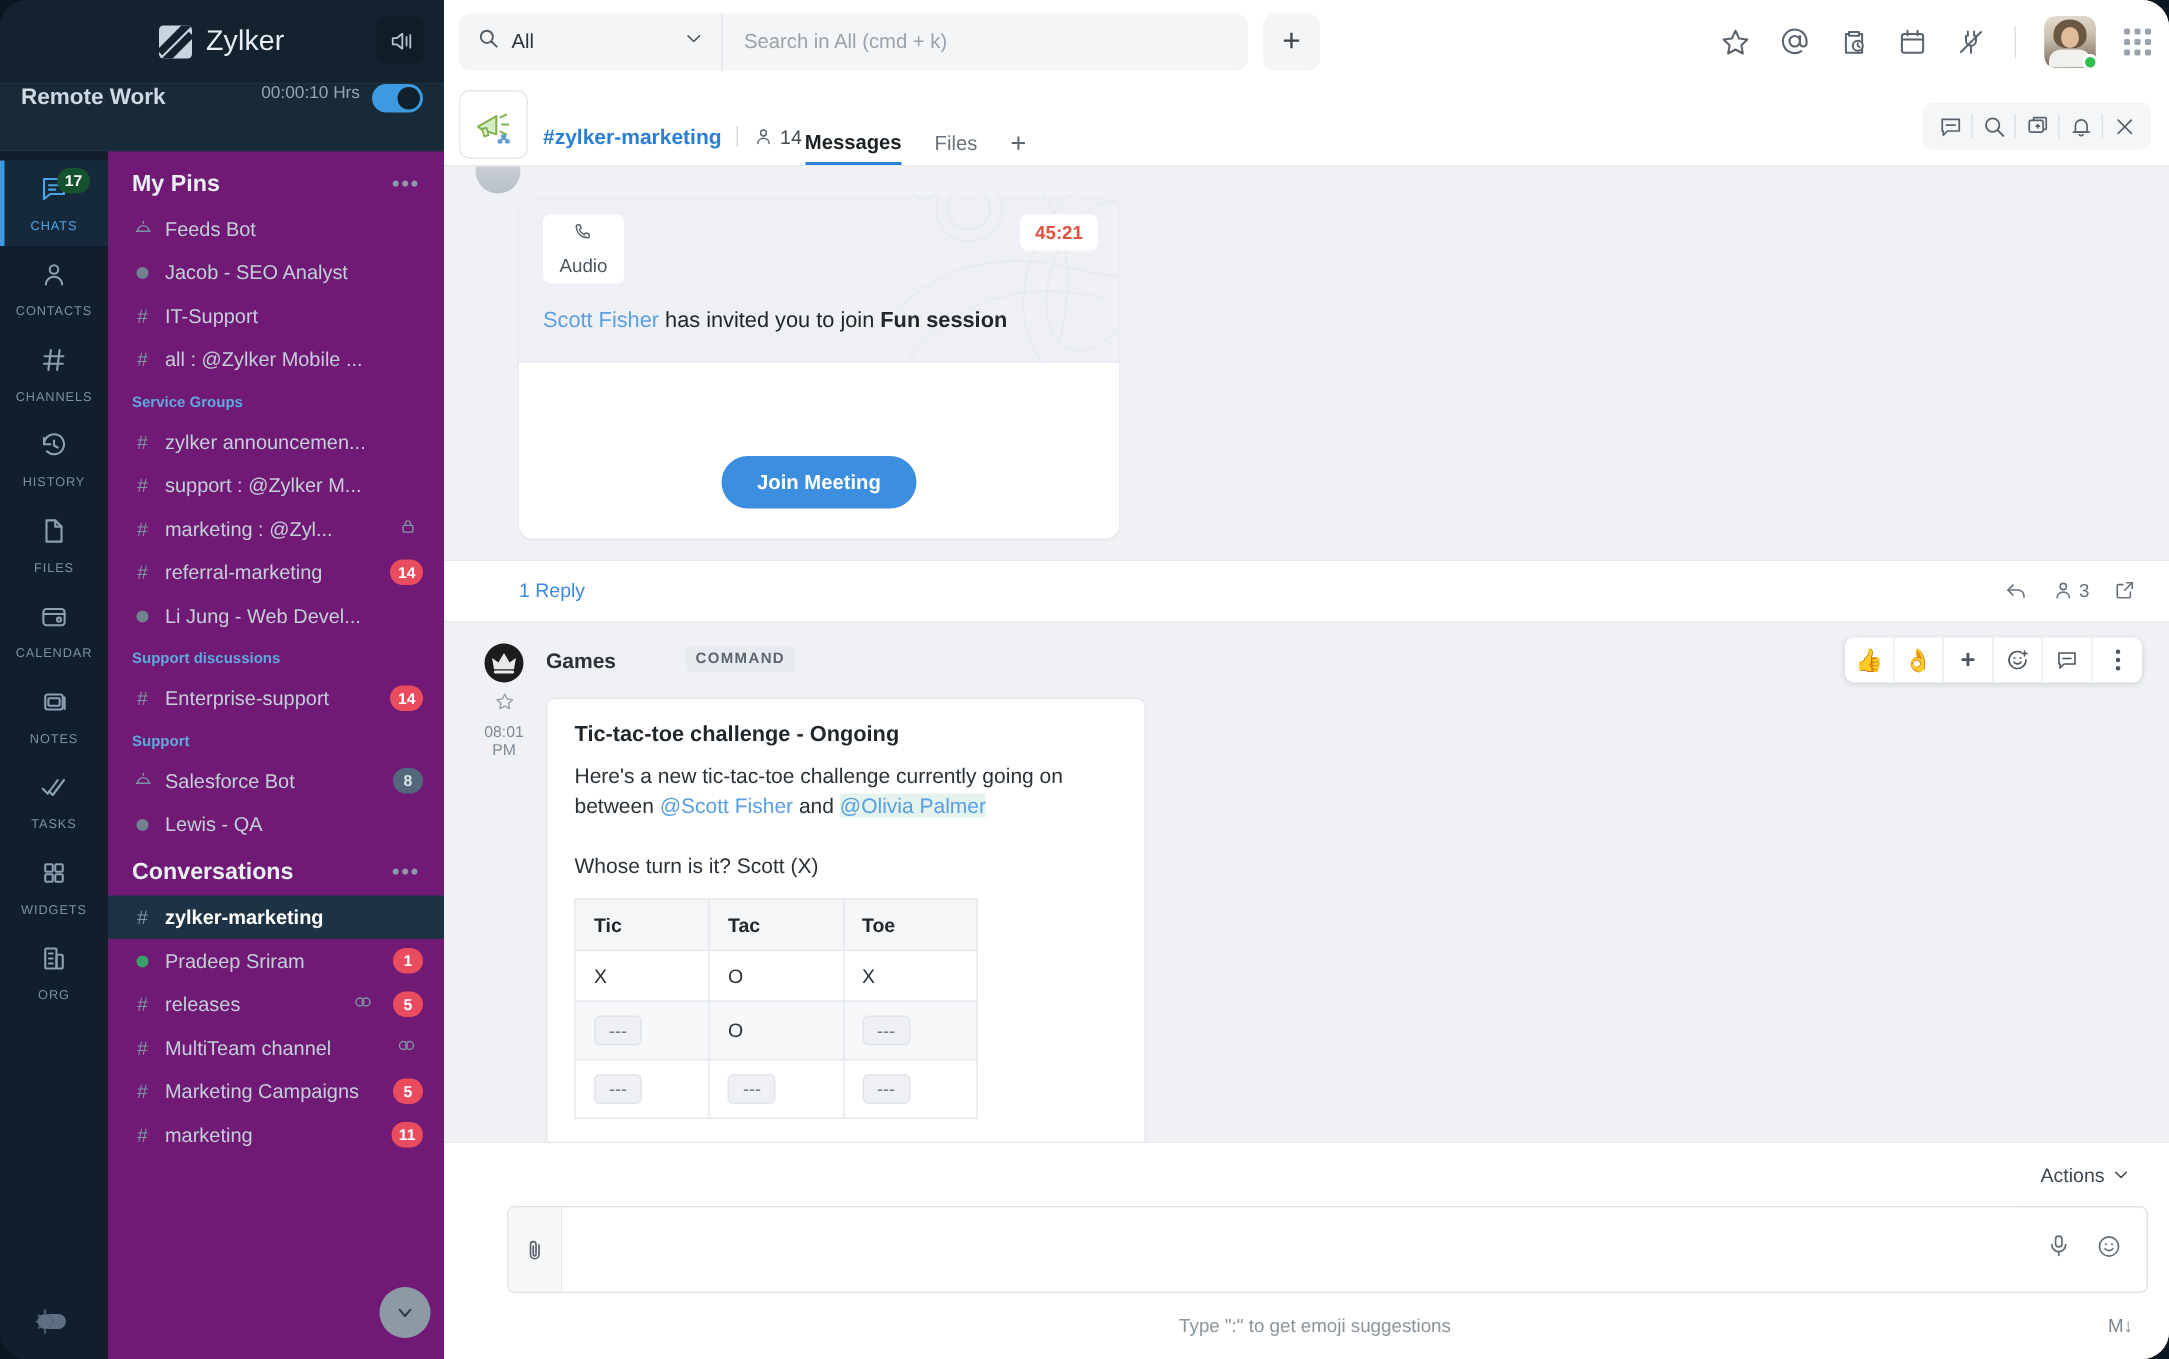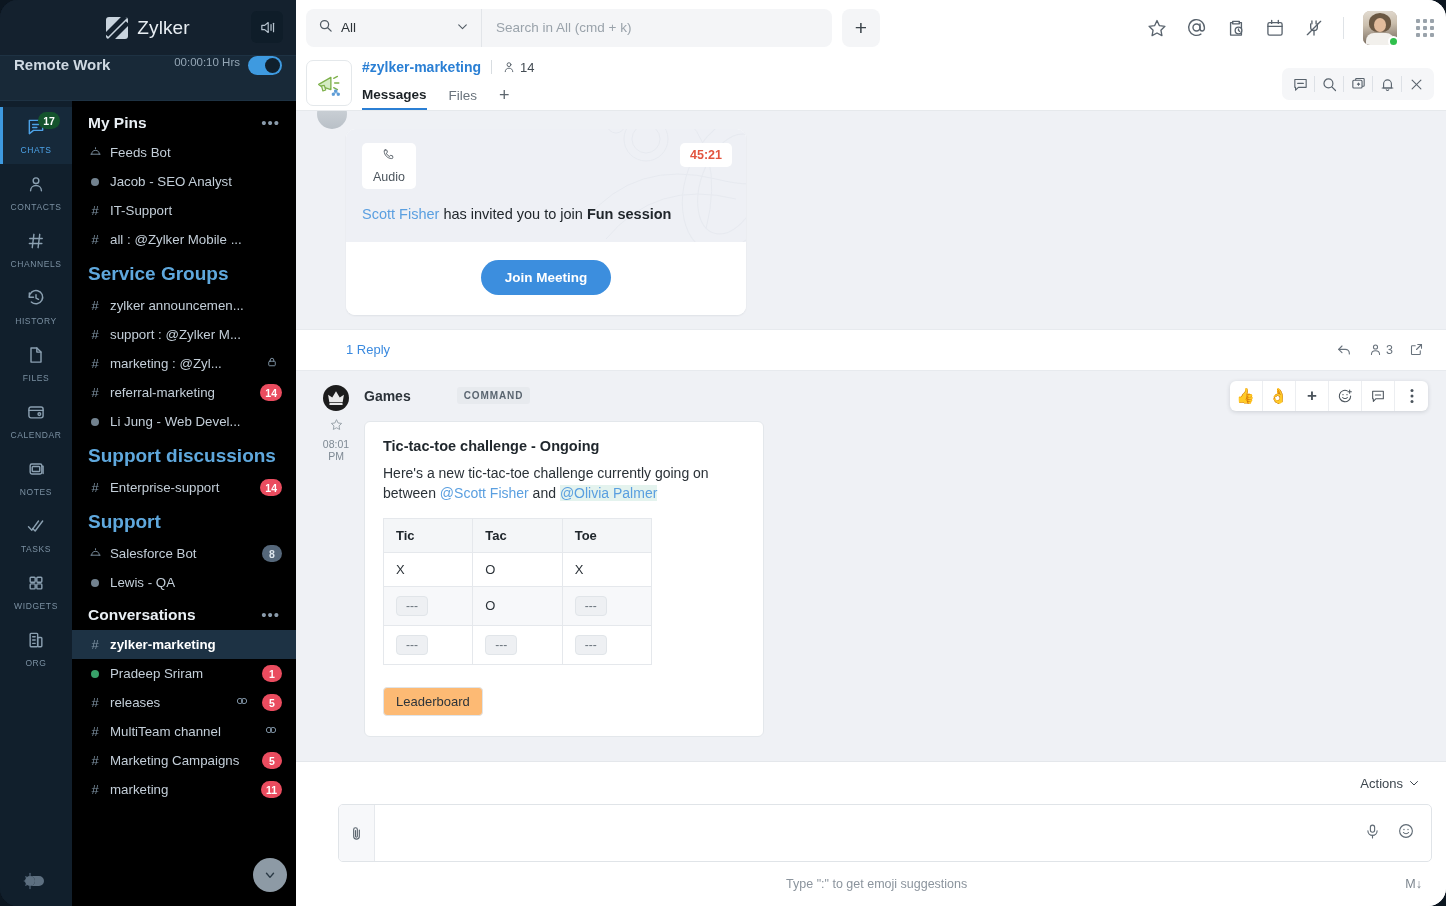--- a/index.html
+++ b/index.html
@@ -79,28 +79,28 @@
     border-radius: 9px; background: #14532d; color: #fff; font-size: 10.5px;
     display: flex; align-items: center; justify-content: center; padding: 0 5px; font-weight: bold;
   }
   .theme-toggle {
     position: absolute; bottom: 14px; left: 50%; transform: translateX(-50%);
     width: 40px; height: 22px; display:flex; align-items:center; justify-content:center; cursor: pointer;
   }
 
   
   .chanlist {
-    flex: 1; min-width: 0; background: #000000; overflow: hidden; position: relative;
+    flex: 1; min-width: 0; background: #701a75; overflow: hidden; position: relative;
     padding-top: 4px;
   }
   .grp-head {
     display: flex; align-items: center; padding: 9px 16px 6px 16px;
   }
   .grp-head .t { font-size: 15.5px; font-weight: bold; color: #e9eff4; flex: 1; }
-  .grp-head.sub .t { font-size: 19px; color: #5fa8dd; }
+  .grp-head.sub .t { font-size: 10px; color: #5fa8dd; }
   .grp-head .dots { color: #8a9bab; font-size: 15px; letter-spacing: 1px; cursor: pointer; line-height: 8px;}
   .row {
     display: flex; align-items: center; gap: 9px; height: 29px; padding: 0 14px 0 17px;
     cursor: pointer; color: #c3ced8; font-size: 13.3px;
   }
   .row.sel { background: #1d3244; }
   .row.sel .nm { color: #ffffff; font-weight: bold; }
   .row .gl { width: 12px; text-align: center; color: #7f93a4; font-size: 13px; flex: 0 0 12px; }
   .row .nm { flex: 1; white-space: nowrap; overflow: hidden; text-overflow: ellipsis; }
   .row .badge {
@@ -165,21 +165,21 @@
   
   .chanhead {
     height: 56px; display: flex; align-items: flex-end; padding: 0 12px 0 10px; gap: 10px;
     border-bottom: 1px solid #e6e9ec; background: #fff; position: relative;
   }
   .chan-ava {
     width: 46px; height: 46px; border: 1px solid #e4e8eb; border-radius: 7px;
     display: flex; align-items: center; justify-content: center; margin-bottom: 4px; flex: 0 0 46px;
     position: relative; background: #fff;
   }
-  .chan-meta { flex: 1; min-width: 0; display: flex; flex-direction: column; gap: 2px; padding-bottom: 0; }
+  .chan-meta { flex: 1; min-width: 0; display: flex; flex-direction: row; gap: 2px; padding-bottom: 0; }
   .chan-title-line { display: flex; align-items: center; gap: 10px; height: 22px; }
   .chan-title { color: #2a7fd4; font-size: 14px; font-weight: bold; }
   .chan-sep { width: 1px; height: 14px; background: #d8dde1; }
   .members { display: flex; align-items: center; gap: 4px; color: #444c54; font-size: 13px; }
   .tabs { display: flex; align-items: center; gap: 22px; height: 30px; }
   .tab { font-size: 13.5px; color: #6a737c; cursor: pointer; height: 30px; display:flex; align-items:center; }
   .tab.on { color: #1c2226; font-weight: bold; border-bottom: 2.5px solid #2b7fd4; }
   .tab-plus { font-size: 18px; color: #5d666e; cursor: pointer; }
   .head-tools {
     display: flex; align-items: center; background: #f5f6f8; border-radius: 7px; height: 32px;
@@ -215,21 +215,21 @@
     padding: 5px 10px; font-size: 12.5px; color: #e2543f; font-weight: bold; z-index: 2;
   }
   .audio-text {
     margin-top: 16px; font-size: 14.5px; color: #21272c; position: relative; z-index: 2; line-height: 1.3;
   }
   .audio-text .who { color: #5a9fe0; }
   .audio-text .sess { font-weight: bold; }
   .audio-bottom { background: #fff; padding: 18px 0 20px 0; text-align: center; }
   .join-btn {
     background: #3c8ede; color: #fff; border: 0; border-radius: 18px; padding: 10px 24px;
-    font-size: 13.5px; font-weight: bold; cursor: pointer; font-family: "Liberation Sans", sans-serif;
+    font-size: 13.5px; font-weight: bold; cursor: pointer; font-family: "Liberation Sans", sans-serif; margin-top: 44px;
   }
 
   .reply-bar {
     margin: 14px 0 0 0; height: 42px; background: #fff; border-top: 1px solid #e7eaee; border-bottom: 1px solid #e7eaee;
     display: flex; align-items: center; padding: 0 22px 0 50px;
   }
   .reply-link { color: #3b8adf; font-size: 13px; cursor: pointer; flex: 1; }
   .reply-tools { display: flex; align-items: center; gap: 16px; color: #68727c; }
   .reply-tools .rt { cursor: pointer; display: flex; align-items: center; gap: 3px; font-size: 12.5px; }
 
@@ -821,20 +821,21 @@
                 <circle cx="2" cy="13.5" r="1.5"></circle>
               </svg>
           </span>
         </div>
 
         <div class="game-card">
           <div class="game-title">Tic-tac-toe challenge - Ongoing</div>
           <div class="game-desc">
             <span>Here's a new tic-tac-toe challenge currently going on between </span><span class="mention">@Scott Fisher</span><span> and </span><span class="mention me">@Olivia Palmer</span>
           </div>
+          <div class="game-turn">Whose turn is it? Scott (X)</div>
 
           <table class="ttt">
             <thead>
                 <tr id="ttt-head">
                   <th>Tic</th>
                   <th>Tac</th>
                   <th>Toe</th>
                 </tr>
               </thead>
             <tbody id="ttt-body">

